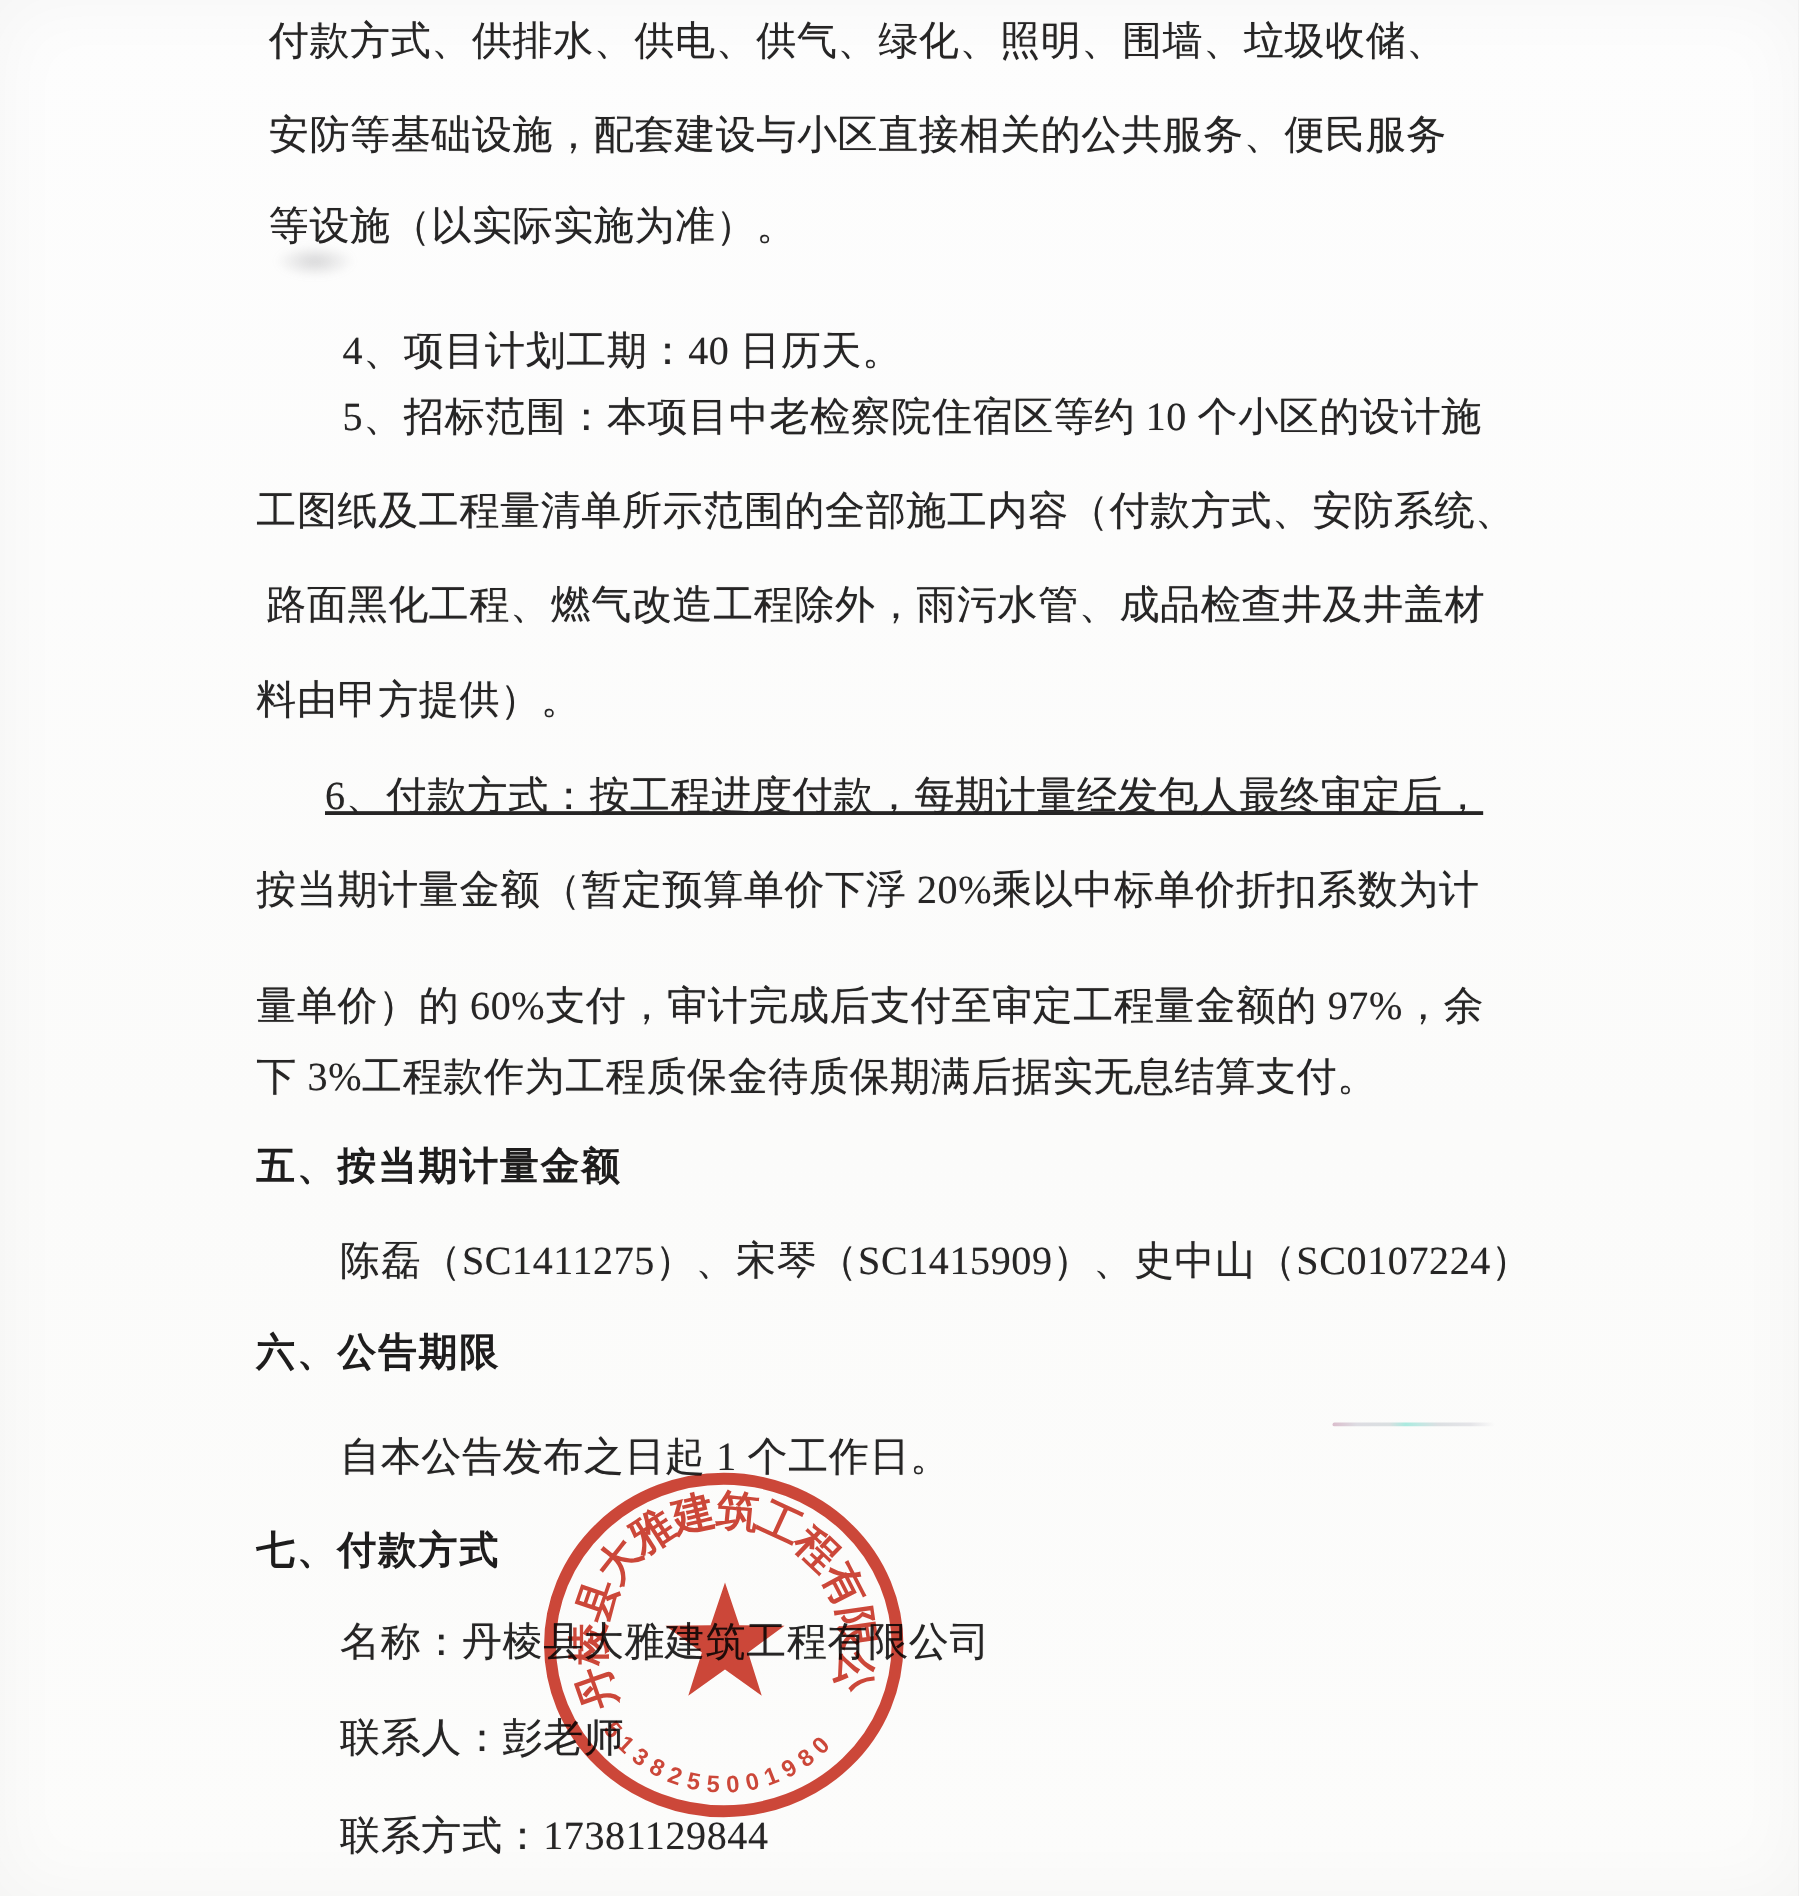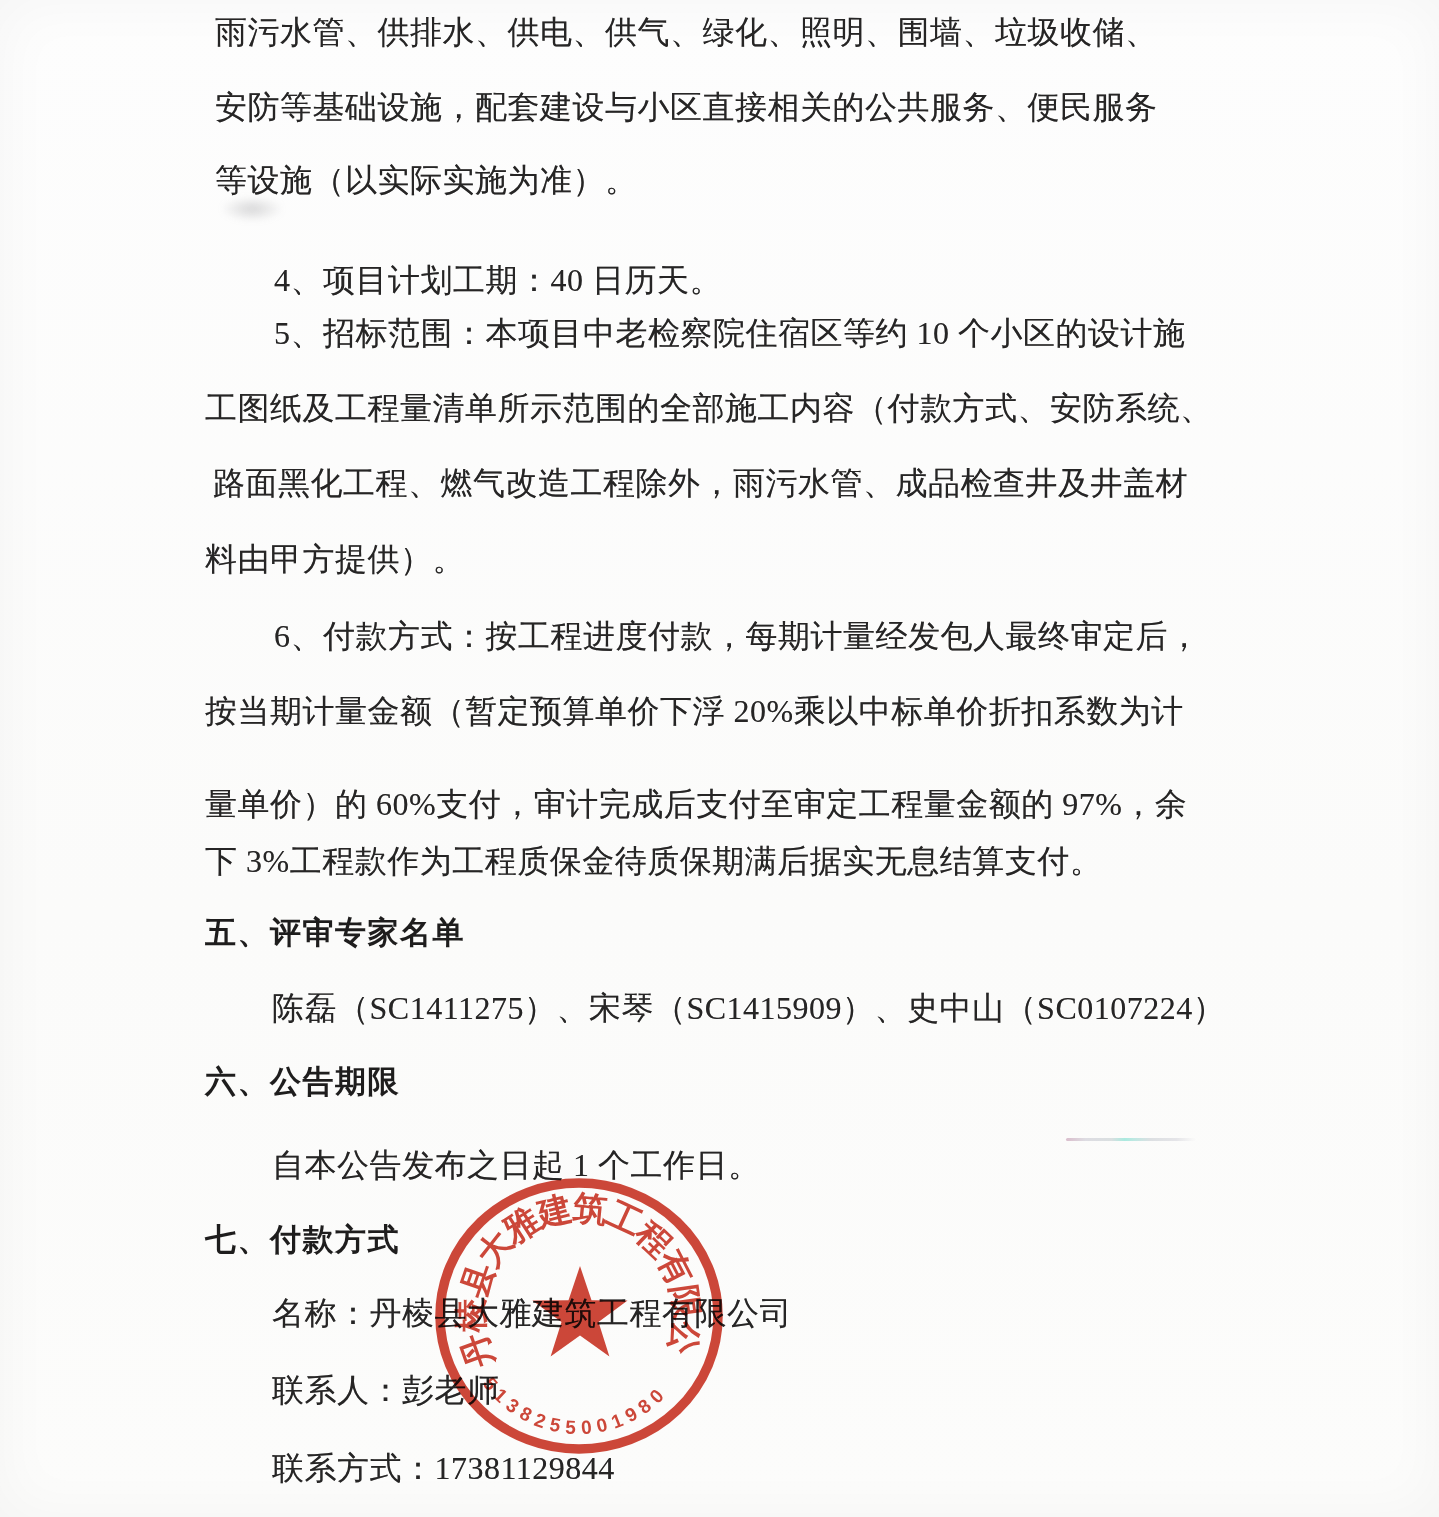--- a/index.html
+++ b/index.html
@@ -71,33 +71,33 @@
 </style>
 </head>
 <body>
 
 <div class="page">
 
   <div class="scan-smudge"></div>
   <div class="scan-line-artifact"></div>
 
   <div id="doc">
-      <div class="line" style="left: 215px; top: 12px;">雨污水管、供排水、供电、供气、绿化、照明、围墙、垃圾收储、</div>
+      <div class="line" style="left: 215px; top: 12px;">付款方式、供排水、供电、供气、绿化、照明、围墙、垃圾收储、</div>
       <div class="line" style="left: 215px; top: 87px;">安防等基础设施，配套建设与小区直接相关的公共服务、便民服务</div>
       <div class="line" style="left: 215px; top: 160px;">等设施（以实际实施为准）。</div>
       <div class="line" style="left: 274px; top: 238px; margin-top: 22px;">4、项目计划工期：40 日历天。</div>
       <div class="line" style="left: 274px; top: 313px;">5、招标范围：本项目中老检察院住宿区等约 10 个小区的设计施</div>
       <div class="line" style="left: 205px; top: 388px;">工图纸及工程量清单所示范围的全部施工内容（付款方式、安防系统、</div>
       <div class="line" style="left: 213px; top: 463px;">路面黑化工程、燃气改造工程除外，雨污水管、成品检查井及井盖材</div>
       <div class="line" style="left: 205px; top: 539px;">料由甲方提供）。</div>
-      <div class="line" style="left: 274px; top: 616px;">6、付款方式：按工程进度付款，每期计量经发包人最终审定后，</div>
+      <div class="line" style="left: 260px; top: 616px; text-decoration: underline;">6、付款方式：按工程进度付款，每期计量经发包人最终审定后，</div>
       <div class="line" style="left: 205px; top: 691px;">按当期计量金额（暂定预算单价下浮 20%乘以中标单价折扣系数为计</div>
       <div class="line" style="left: 205px; top: 784px;">量单价）的 60%支付，审计完成后支付至审定工程量金额的 97%，余</div>
       <div class="line" style="left: 205px; top: 841px;">下 3%工程款作为工程质保金待质保期满后据实无息结算支付。</div>
-      <div class="line heading" style="left: 205px; top: 913px;">五、评审专家名单</div>
+      <div class="line heading" style="left: 205px; top: 913px;">五、按当期计量金额</div>
       <div class="line" style="left: 272px; top: 988px;">陈磊（SC1411275）、宋琴（SC1415909）、史中山（SC0107224）</div>
       <div class="line heading" style="left: 205px; top: 1062px;">六、公告期限</div>
       <div class="line" style="left: 272px; top: 1145px;">自本公告发布之日起 1 个工作日。</div>
       <div class="line heading" style="left: 205px; top: 1220px;">七、付款方式</div>
       <div class="line" style="left: 272px; top: 1293px;">名称：丹棱县大雅建筑工程有限公司</div>
       <div class="line" style="left: 272px; top: 1370px;">联系人：彭老师</div>
       <div class="line" style="left: 272px; top: 1448px;">联系方式：17381129844</div>
     </div>
 
   <svg class="seal" viewBox="0 0 306 306" aria-hidden="true">

